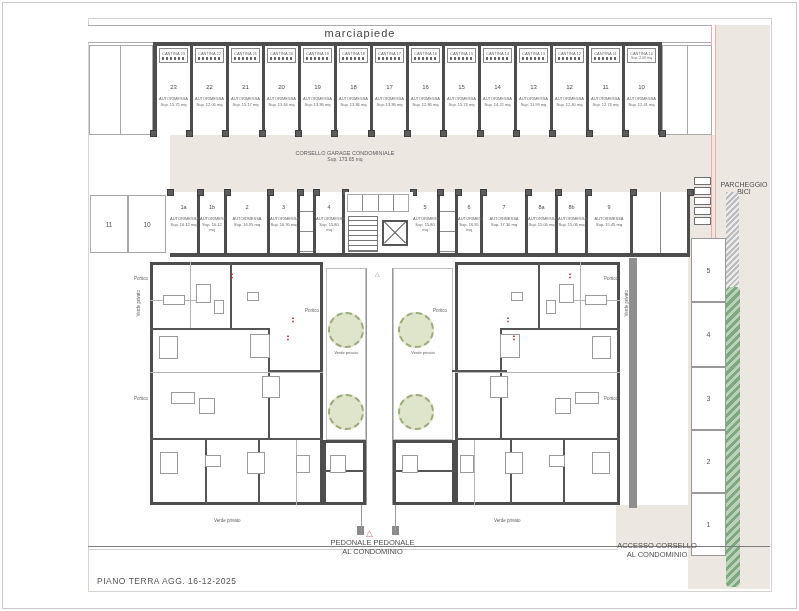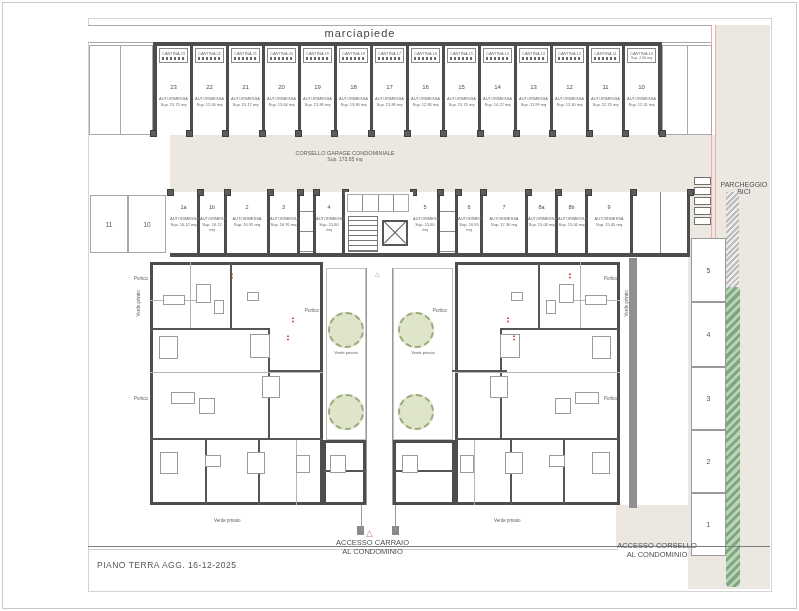--- a/index.html
+++ b/index.html
@@ -473,22 +473,22 @@
   <div class="abs" style="left:357px;top:526px;width:7px;height:9px;background:#8a8a8a;"></div>
   <div class="abs" style="left:392px;top:526px;width:7px;height:9px;background:#8a8a8a;"></div>
   <div class="abs" style="left:361px;top:505px;width:1px;height:26px;background:#999;"></div>
   <div class="abs" style="left:395px;top:505px;width:1px;height:26px;background:#999;"></div>
   <div class="abs" style="left:366px;top:528px;font-size:9px;color:#cf7b72;">△</div>
 
   <div class="abs" style="left:88px;top:546px;width:682px;height:1px;background:#7d7d7d;"></div>
   <div class="abs" style="left:88px;top:549px;width:530px;height:1px;background:#cfcfcf;"></div>
 
   <div class="abs ctr" style="left:300px;top:538px;width:145px;">
-    <div class="txt" style="font-size:7.5px;color:#4e4e4e;">ACCESSO CARRAIO</div>
+    <div class="txt" style="font-size:7.5px;color:#4e4e4e;">PEDONALE PEDONALE</div>
     <div class="txt" style="font-size:7.5px;color:#4e4e4e;">AL CONDOMINIO</div>
   </div>
   <div class="abs ctr" style="left:598px;top:541px;width:118px;">
     <div class="txt" style="font-size:7.5px;color:#4e4e4e;">ACCESSO CORSELLO</div>
     <div class="txt" style="font-size:7.5px;color:#4e4e4e;">AL CONDOMINIO</div>
   </div>
 
-  <div class="abs txt" style="left:97px;top:560px;font-size:8.5px;letter-spacing:0.5px;color:#555;">PIANO TERRA AGG. 16-12-2025</div>
+  <div class="abs txt" style="left:97px;top:576px;font-size:8.5px;letter-spacing:0.5px;color:#555;">PIANO TERRA AGG. 16-12-2025</div>
 </div>
 
 </body></html>

